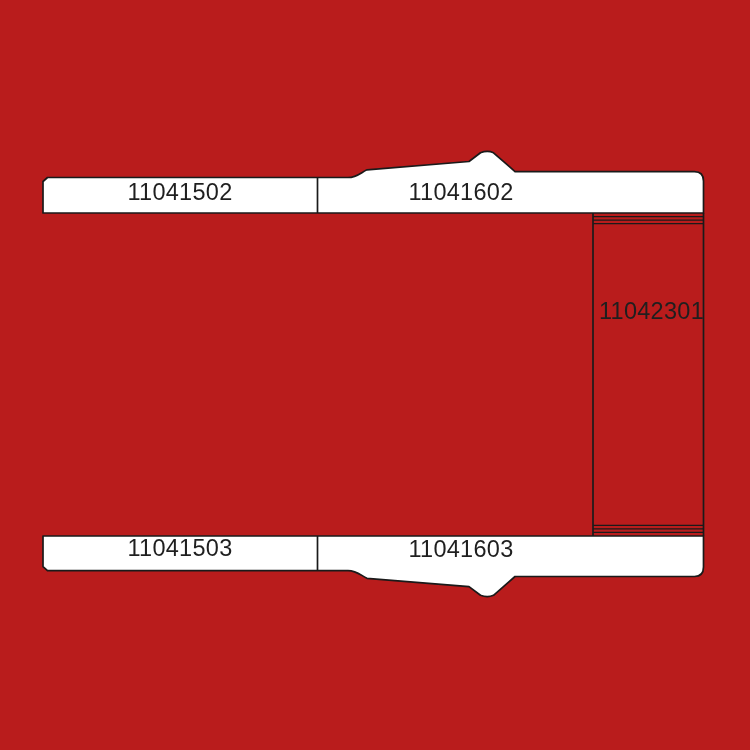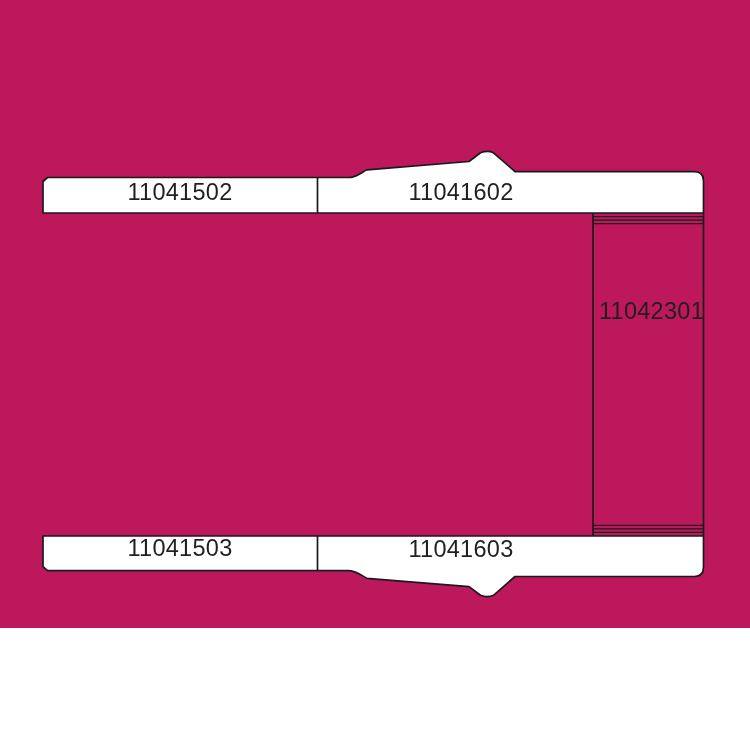--- a/index.html
+++ b/index.html
@@ -4,22 +4,22 @@
 <style>
   html, body {
     margin: 0;
     padding: 0;
     background: #ffffff;
     font-family: "Liberation Sans", sans-serif;
   }
   .stage {
     position: relative;
     width: 750px;
-    height: 628px;
-    background: #be185d;
+    height: 750px;
+    background: #b91c1c;
     overflow: hidden;
   }
   svg { display: block; }
   .outline {
     fill: #ffffff;
     stroke: #1a1a1a;
     stroke-width: 1.7;
     stroke-linejoin: round;
   }
   .thinline {

